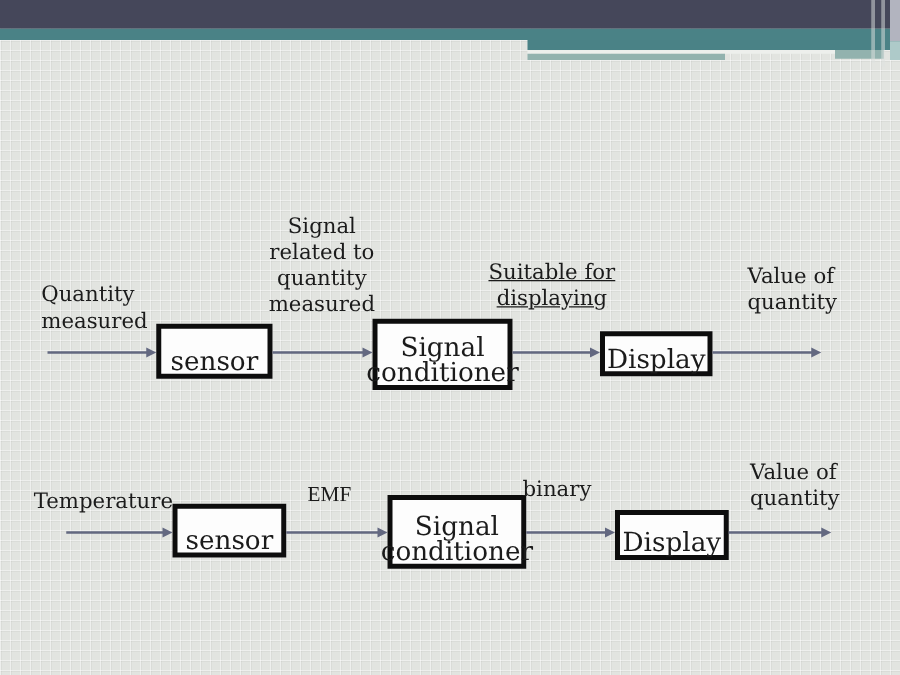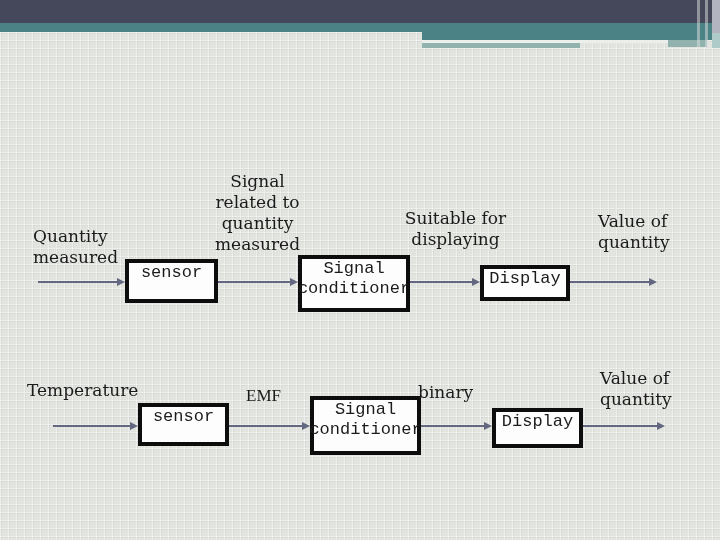--- a/index.html
+++ b/index.html
@@ -31,22 +31,22 @@
   .strip-lavender{left:712px; top:0; width:8px; height:33px; background:var(--lavender);}
   .strip-ltteal{left:712px; top:33px; width:8px; height:15px; background:#aecac9;}
   .vstripe1{left:697px; top:0; width:3px; height:50px; background:rgba(222,226,224,.5);}
   .vstripe2{left:705px; top:0; width:3px; height:53px; background:rgba(222,226,224,.5);}
   
   .lbl{font-size:17px; line-height:21px; white-space:pre-line;}
   .lbl-center{text-align:center;}
   .box{
     box-sizing:border-box; background:var(--box_fill);
     border:4px solid var(--box_border);
-    display:flex; align-items:flex-start; justify-content:center;
-    font-size:17px; line-height:20px; text-align:center; white-space:pre-line;font-family:Liberation Mono, monospace;
+    display:flex; align-items:flex-end; justify-content:center;
+    font-size:21px; line-height:20px; text-align:center; white-space:pre-line;
   }
   .shaft{height:2px; background:var(--line_color);}
   .head{
     width:0; height:0;
     border-top:4px solid transparent; border-bottom:4px solid transparent;
     border-left:8px solid var(--line_color);
   }
 </style>
 </head>
 <body>
@@ -81,39 +81,39 @@
 measured</div>
 
     <div class="abs shaft" style="left:218px; top:281px; width:73px;"></div>
     <div class="abs head" style="left:290px; top:278px;"></div>
 
     <div class="abs box" style="left:298px; top:255px; width:112px; height:57px;">
       <span>Signal
 conditioner</span>
     </div>
 
-    <div class="abs lbl lbl-center" style="left:398px; top:208px; width:115px;">Suitable for
+    <div class="abs lbl lbl-center" style="left:384px; top:208px; width:115px;text-decoration:underline;">Suitable for
 displaying</div>
 
     <div class="abs shaft" style="left:410px; top:281px; width:63px;"></div>
     <div class="abs head" style="left:472px; top:278px;"></div>
 
     <div class="abs box" style="left:480px; top:265px; width:90px; height:36px;">
       <span>Display</span>
     </div>
 
     <div class="abs shaft" style="left:570px; top:281px; width:80px;"></div>
     <div class="abs head" style="left:649px; top:278px;"></div>
 
     <div class="abs lbl" style="left:598px; top:211px;">Value of
 quantity</div>
   </div>
 
   <div>
-    <div class="abs lbl" style="left:27px; top:380px;">Temperature</div>
+    <div class="abs lbl" style="left:27px; top:391px;">Temperature</div>
 
     <div class="abs shaft" style="left:53px; top:425px; width:78px;"></div>
     <div class="abs head" style="left:130px; top:422px;"></div>
 
     <div class="abs box" style="left:138px; top:403px; width:91px; height:43px;">
       <span>sensor</span>
     </div>
 
     <div class="abs lbl" style="left:246px; top:385px;font-family:Liberation Serif, serif;">EMF</div>
 

